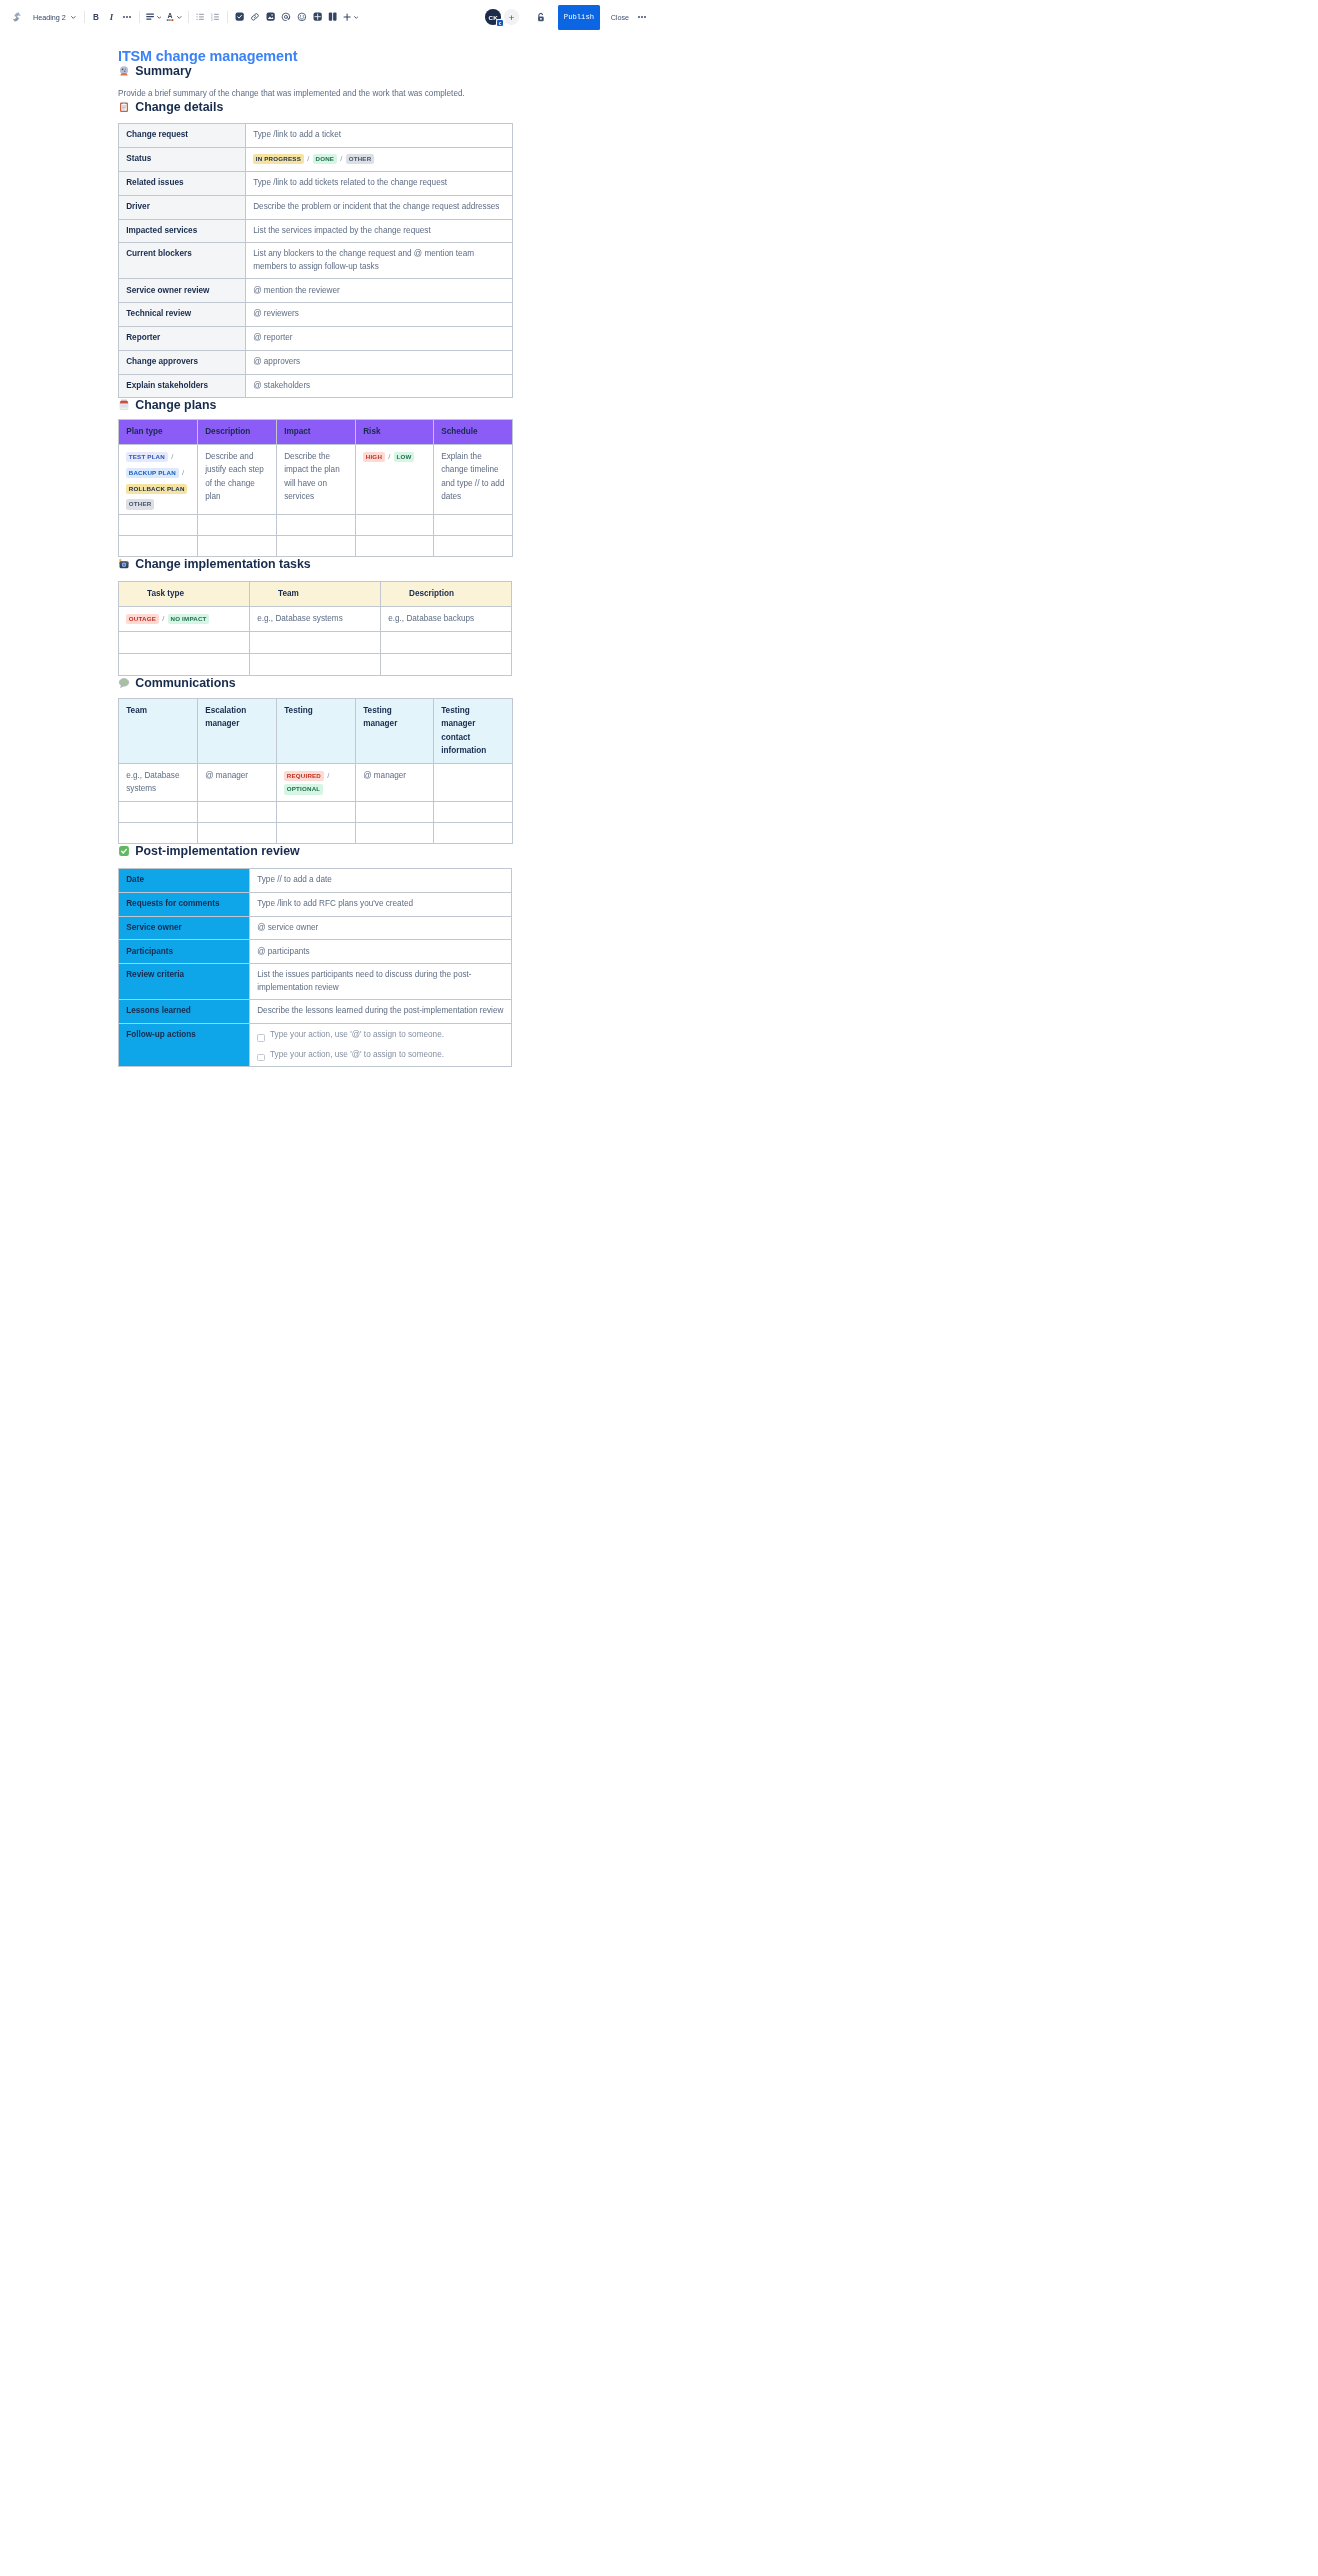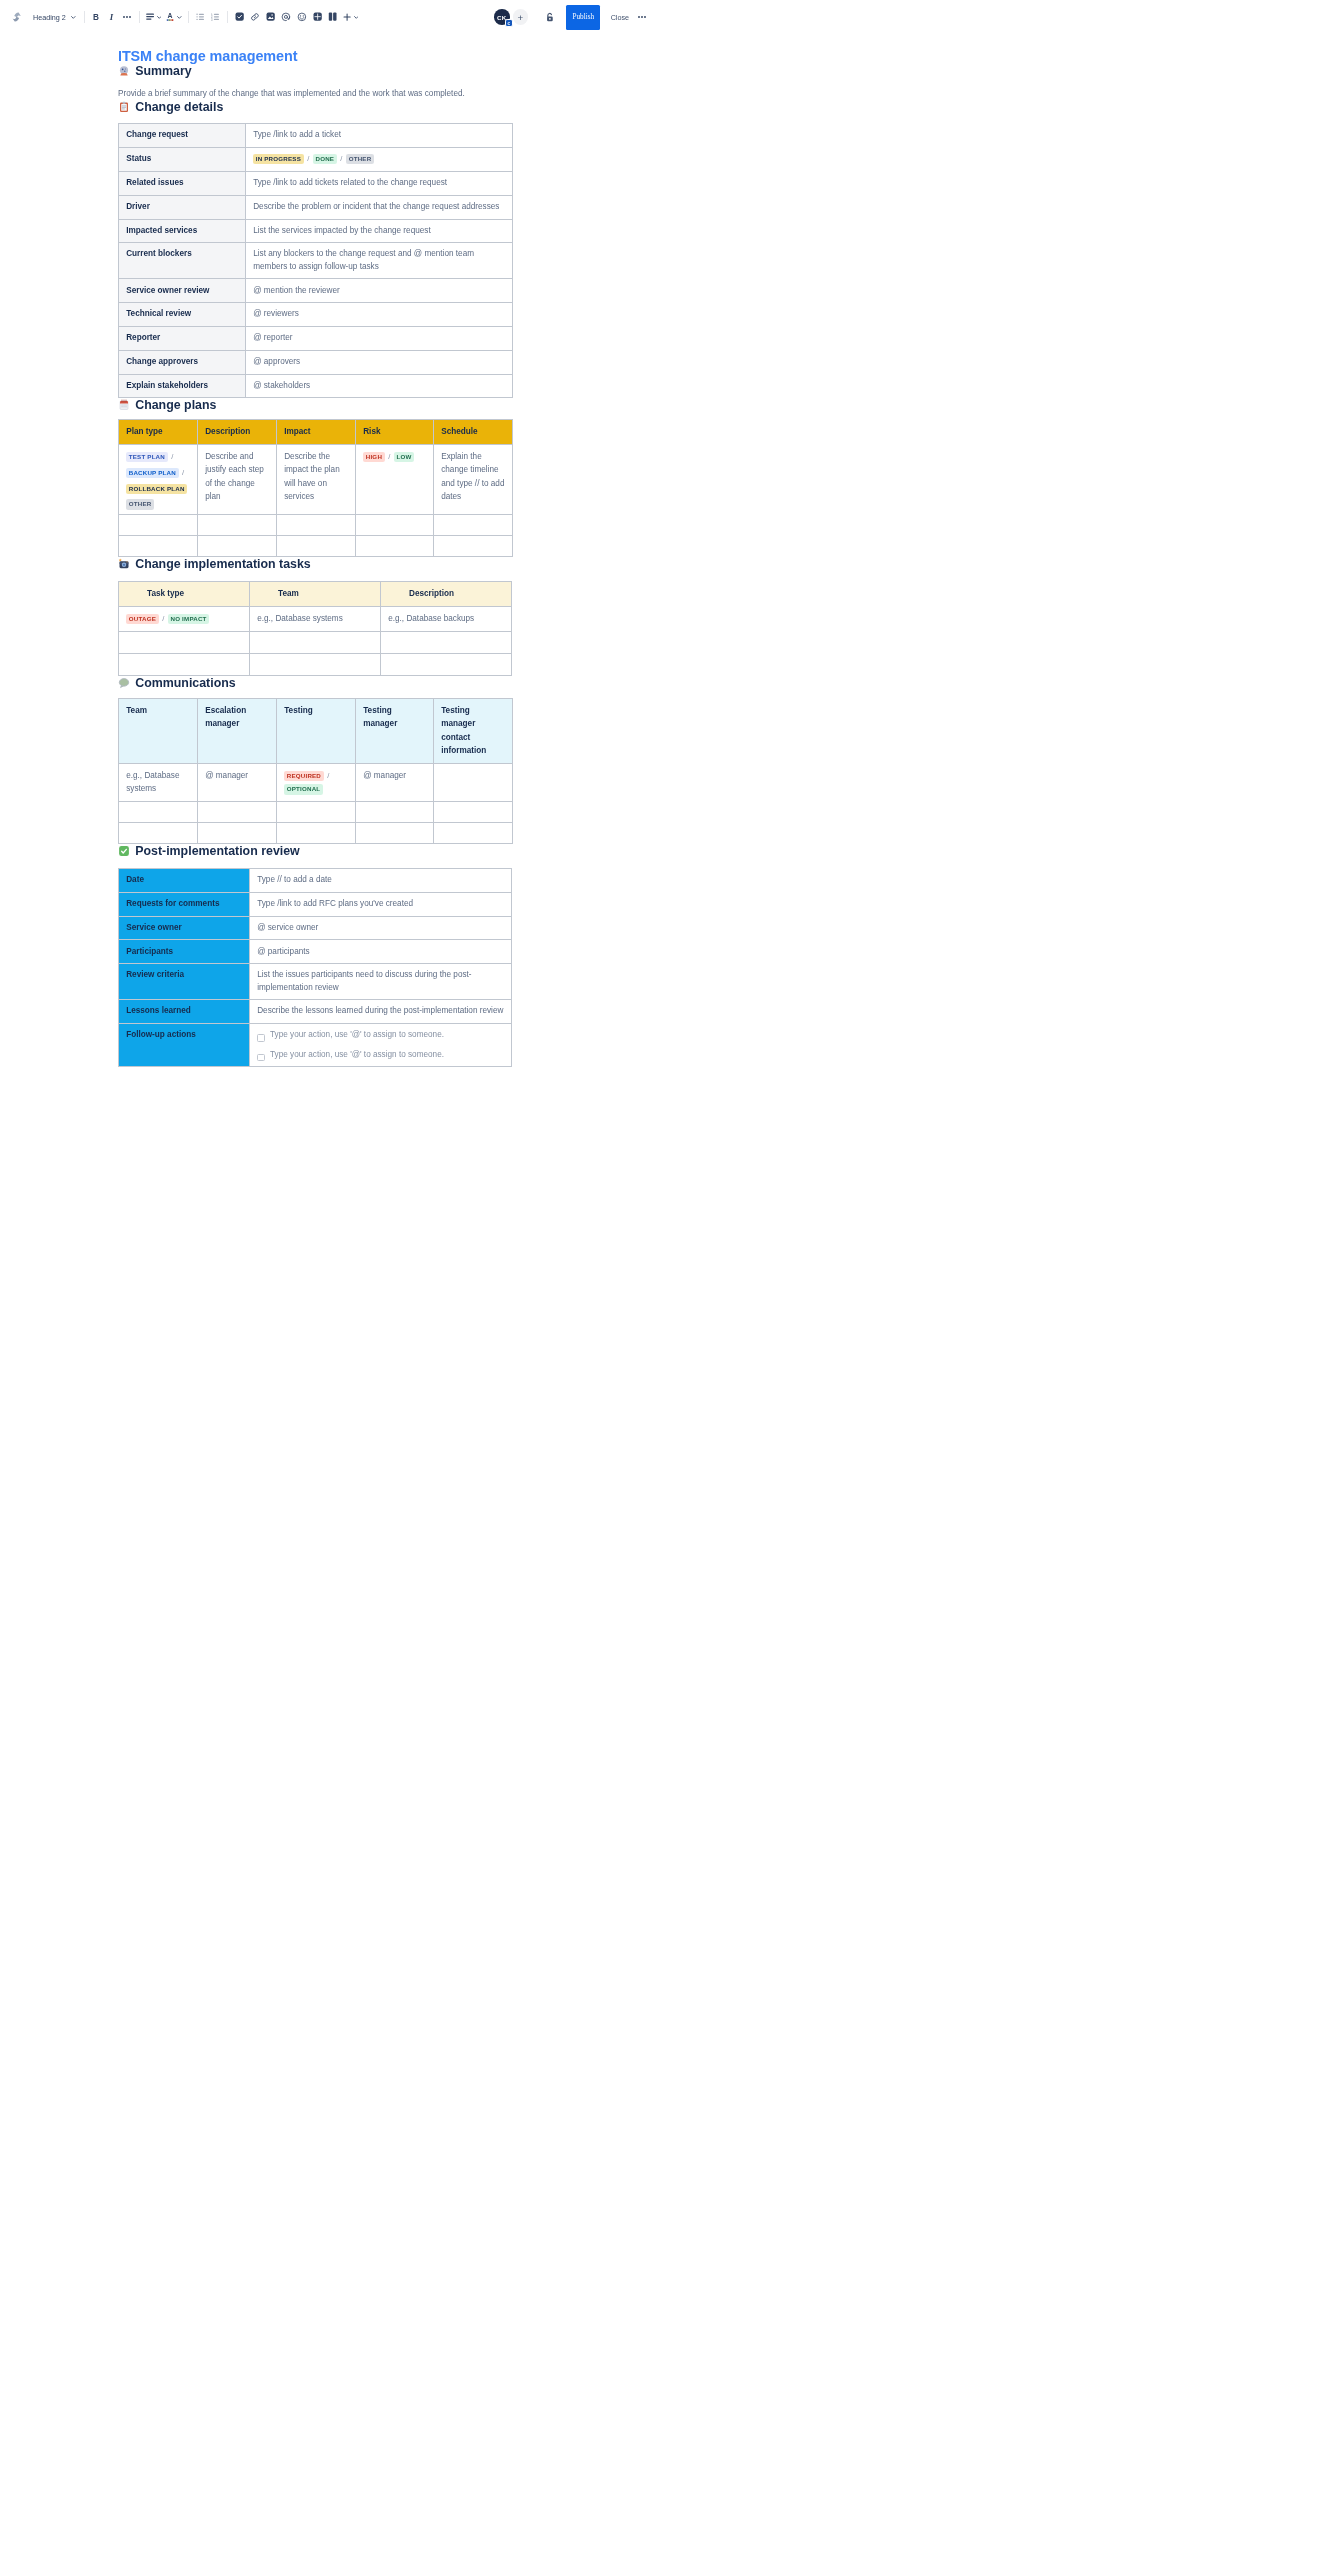--- a/index.html
+++ b/index.html
@@ -38,21 +38,21 @@
     display:flex; align-items:center; justify-content:center;
   }
   .avatar-plus {
     width:15.5px; height:15.5px; border-radius:50%; background:#F1F2F4; color:#44546F;
     font-size:9.8px; font-weight:400; display:flex; align-items:center; justify-content:center; margin-left:3.1px;
   }
   .lock-btn { margin-left:13.4px; }
   .publish-btn {
     margin-left:9.3px; height:25px; padding:0 6.2px; background:#0C66E4; color:#fff;
     font-size:7.2px; font-weight:500; border:none; border-radius:1.5px; cursor:pointer;
-    font-family:Liberation Serif, serif;
+    font-family:Liberation Mono, monospace;
   }
   .close-btn { margin-left:5.2px; font-size:7.2px; color:#42526E; padding:0 5.2px; }
   
   .content { width:394px; margin-left:118px; padding-bottom:38px; }
   h1.page-title { font-size:14.4px; font-weight:600; margin:17px 0 0; letter-spacing:-0.1px; color:#3b82f6; }
   h2.sec { font-size:12.4px; font-weight:600; color:#172B4D; display:flex; align-items:center; gap:5.2px; margin:0; }
   h2.sec .emo { display:inline-flex; width:12px; height:12px; flex:none; }
   .mt-sum { margin-top:12px; }
   .lead { margin:9.8px 0 0; font-size:8.2px; line-height:12.4px; color:#5E6C84; }
   .mt-details { margin-top:46px; }
@@ -67,21 +67,21 @@
     padding:5.2px 7.2px; font-size:8.2px; line-height:12.4px; font-weight:400;
   }
   .t2 { margin-top:8.8px; }
   .t-plans { margin-top:6.7px; }
   .t-tasks { margin-top:9.8px; }
   .t-comms { margin-top:8.2px; }
   .t-post { margin-top:9.8px; }
   th.lbl { background:#F4F5F7; font-weight:700; color:#172B4D; }
   .t-post th.lbl { background:#0ea5e9; }
   td.ph { color:#5E6C84; }
-  .t-plans thead th { background:#eab308; font-weight:700; color:#172B4D; line-height:13.4px;margin-top:33px; }
+  .t-plans thead th { background:#8b5cf6; font-weight:700; color:#172B4D; line-height:13.4px;margin-top:33px; }
   .t-tasks thead th { background:#FBF3D8; font-weight:700; color:#172B4D; line-height:13.4px;padding-left:28px; }
   .t-comms thead th { background:#E3F5FB; font-weight:700; color:#172B4D; line-height:13.4px; }
   .t-plans td, .t-comms td, .t-tasks td { line-height:13.4px; }
   tr.empty td { height:21px; }
   tr.empty-s td { height:22px; }
   .loz-wrap-lines { line-height:16.5px; }
   
   .lz {
     display:inline-block; padding:1px 2.6px; border-radius:2.1px; font-size:6.2px; font-weight:700;
     line-height:8.2px; letter-spacing:0.2px; vertical-align:middle; white-space:nowrap;

